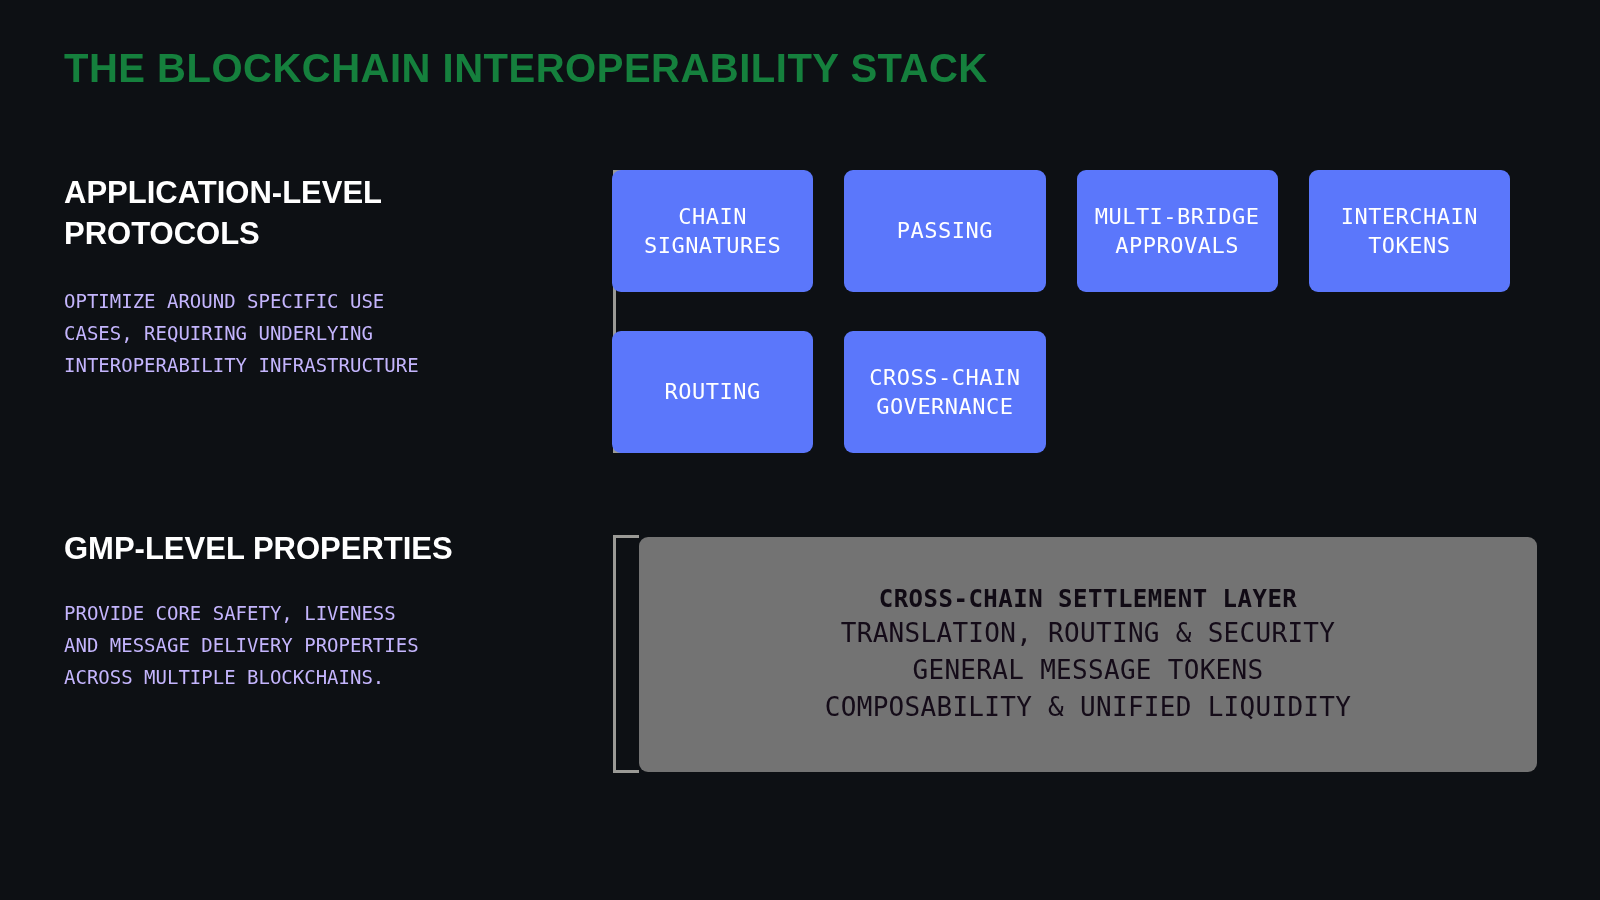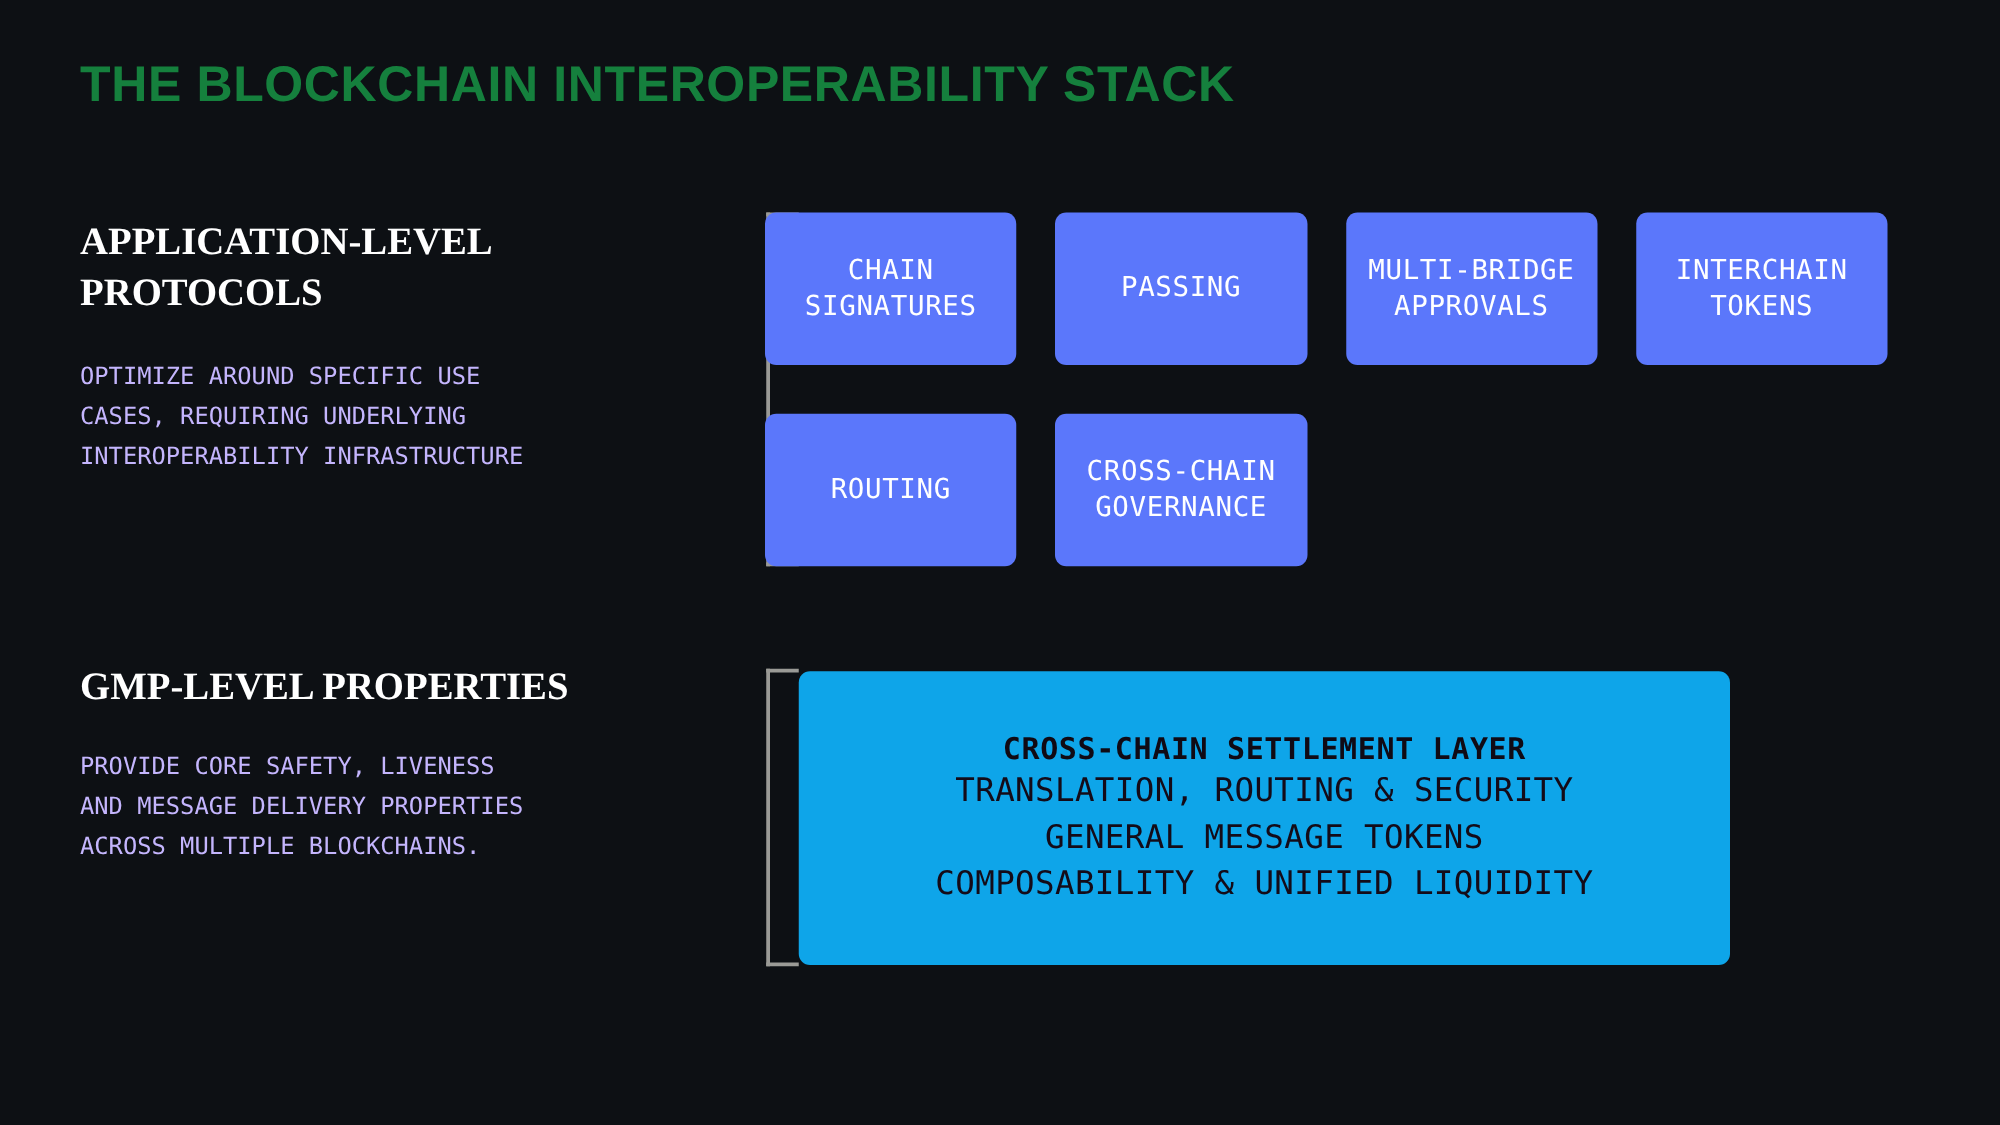--- a/index.html
+++ b/index.html
@@ -33,21 +33,21 @@
     color: #15803d;
     white-space: nowrap;
   }
 
   
   .section-label {
     position: absolute;
     left: 64px;
     width: 520px;
     color: #ffffff;
-    font-family: Liberation Serif, serif;
+    font-family: Liberation Sans, sans-serif;
     font-size: 31px;
     font-weight: 700;
     line-height: 1.33;
     letter-spacing: 0px;
   }
   .section-desc {
     position: absolute;
     left: 64px;
     width: 520px;
     color: #c4b5fd;
@@ -103,23 +103,23 @@
     white-space: pre-line;
     padding: 0 10px;
     box-sizing: border-box;
   }
 
   
   .settlement-panel {
     position: absolute;
     left: 639px;
     top: 537px;
-    width: 745px;
+    width: 898px;
     height: 235px;
-    background: #0ea5e9;
+    background: #737373;
     border-radius: 9px;
     display: flex;
     flex-direction: column;
     align-items: center;
     justify-content: center;
     text-align: center;
     box-sizing: border-box;
     padding: 0 24px;
   }
   .settlement-title {

